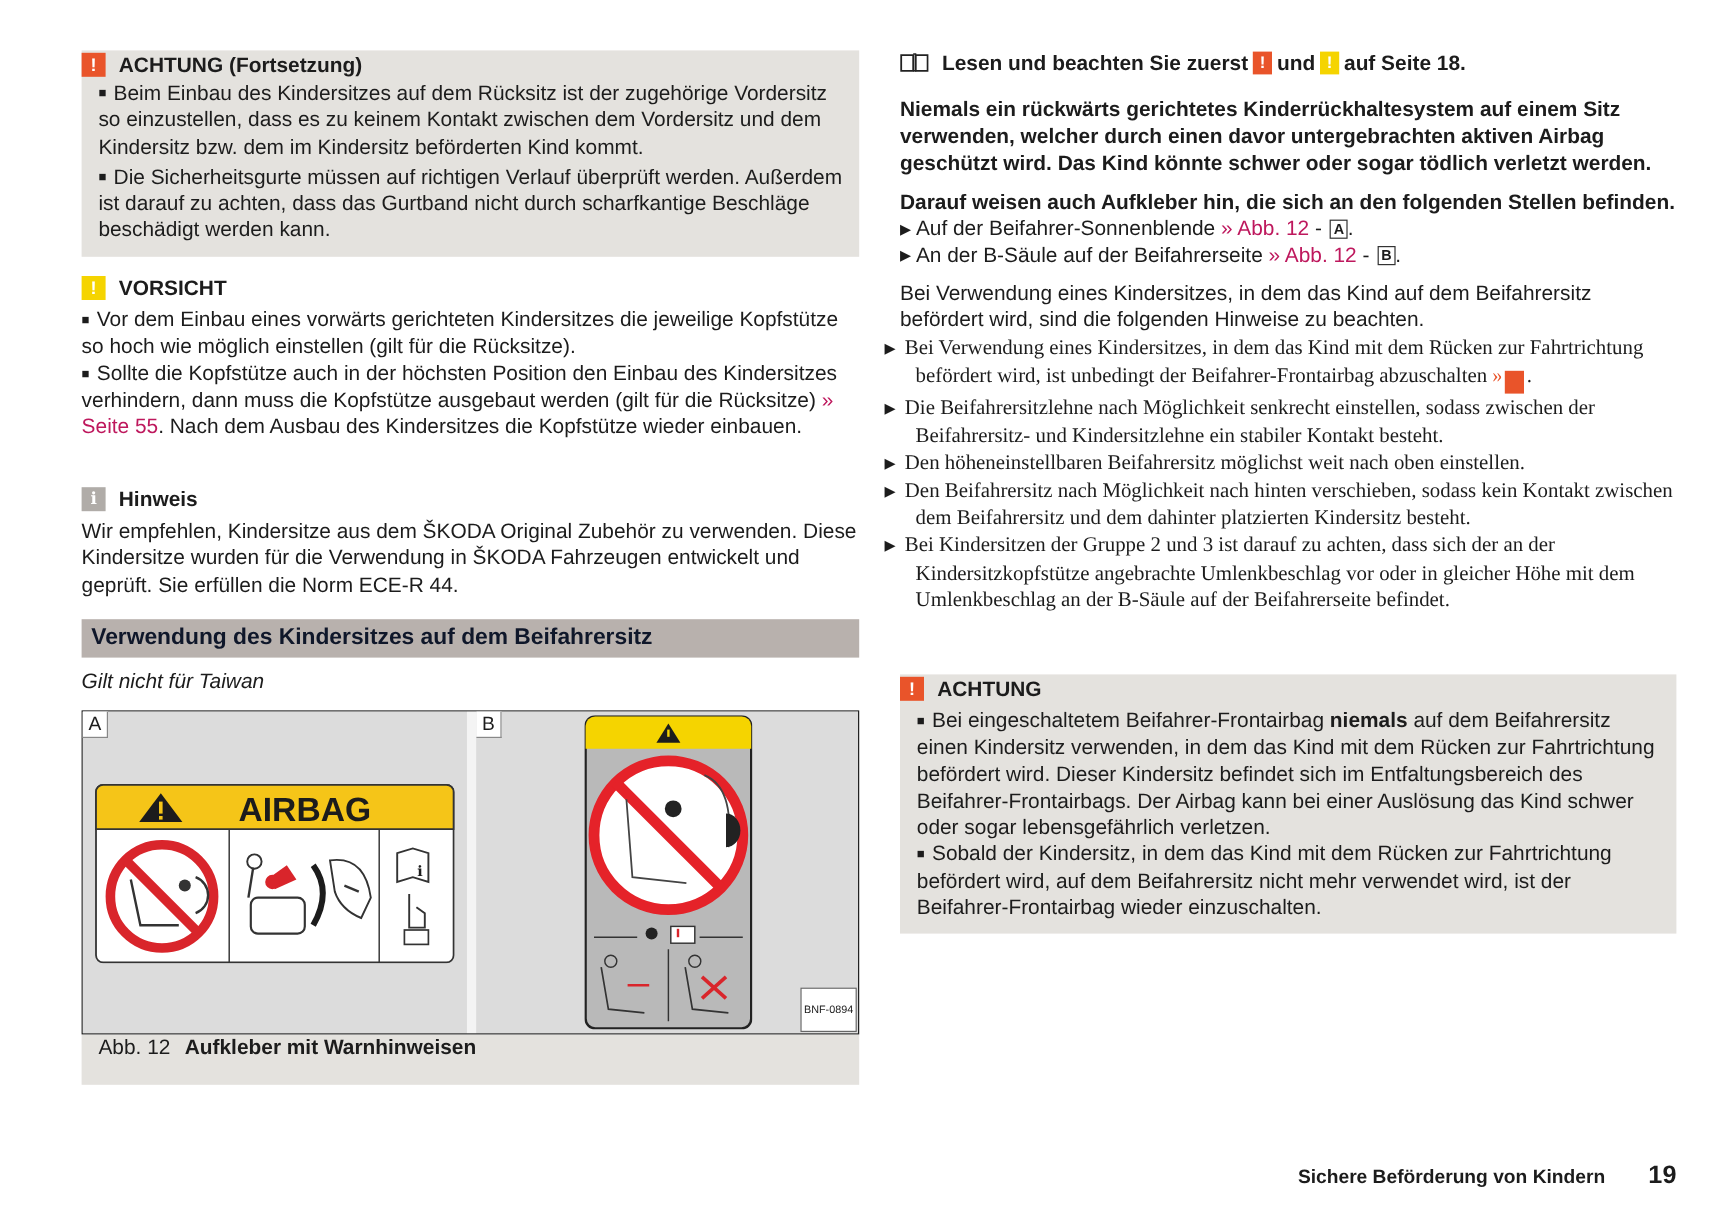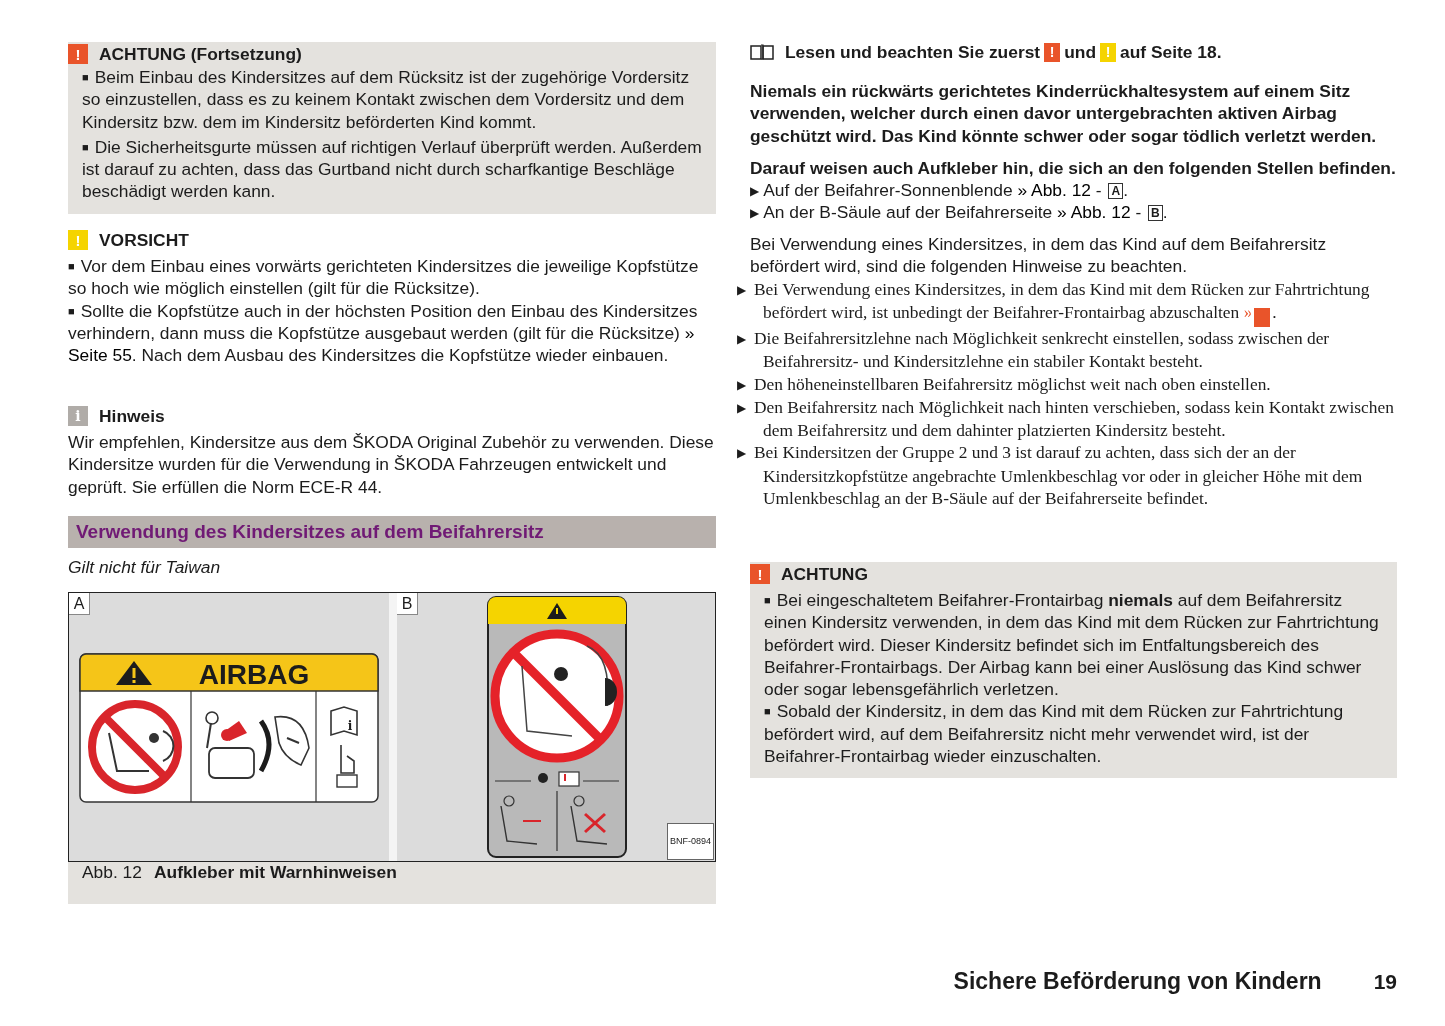--- a/index.html
+++ b/index.html
@@ -7,42 +7,42 @@
     width: 1445px; height: 1026px; background: #ffffff; position: relative;
     font-family: "Liberation Sans", "DejaVu Sans", sans-serif; color: #1c1c1c;
     overflow: hidden;
   }
   .col { position: absolute; top: 0; }
   .col-left { left: 68px; width: 648px; }
   .col-right { left: 750px; width: 647px; }
 
   .txt { font-size: 17.4px; line-height: 22.3px; }
   .bold { font-weight: bold; }
-  .green { color: #000000; }
+  .green { color: #be185d; }
 
   .box { background: #e4e2de; }
   .warn-title { display: flex; align-items: center; font-size: 17.4px; font-weight: bold; height: 24px; }
   .badge { display: inline-flex; align-items: center; justify-content: center; width: 20px; height: 20px;
     color: #fff; font-weight: bold; font-size: 15px; margin-right: 11px; flex-shrink: 0; }
   .badge.orange { background: #e9542a; }
   .badge.yellow { background: #f5d400; color: #fff; }
   .badge.grey { background: #b0aca8; font-family: "DejaVu Serif", serif; font-size: 14px; }
   .inline-badge { display: inline-flex; align-items: center; justify-content: center; width: 16px; height: 19px;
     color: #fff; font-weight: bold; font-size: 14px; vertical-align: -3px; margin: 0 2px; }
   .inline-badge.orange { background: #e9542a; }
   .inline-badge.yellow { background: #f5d400; }
   .sq { display: inline-block; font-size: 11px; line-height: 11px; margin-right: 6px; vertical-align: 2px; }
   .tri { display: inline-block; font-size: 12px; margin-right: 4px; vertical-align: 1px; }
   .boxed-letter { display: inline-block; border: 1px solid #333; font-size: 12px; line-height: 14px;
     padding: 0 2px; margin-left: 2px; vertical-align: 1px; font-weight: bold; }
 
   .hang { padding-left: 13px; text-indent: -13px; }
 
   .section-head { background: #b8b1ad; height: 32px; display: flex; align-items: center; padding-left: 8px;
-    font-size: 19px; font-weight: bold; color: #701a75; }
+    font-size: 19px; font-weight: bold; color: #0f172a; }
 
   .figure { border: 1.5px solid #222; background: #dcdcdc; position: relative; height: 270px; box-sizing: border-box; }
   .fig-label { position: absolute; top: 0; background: #fff; border-right: 1px solid #888; border-bottom: 1px solid #888;
     width: 20px; height: 21px; font-size: 16px; display: flex; align-items: center; justify-content: center; }
   .caption { background: #e4e2de; height: 42px; display: flex; align-items: flex-start; padding-left: 14px; font-size: 17.4px; }
 
   .footer { position: absolute; right: 48px; top: 968px; display: flex; align-items: baseline; }
 </style>
 </head>
 <body>
@@ -211,15 +211,15 @@
     <div class="txt" style="margin-top:3px;">
       <span class="sq">■</span><span>Bei eingeschaltetem Beifahrer-Frontairbag </span><span class="bold">niemals</span><span> auf dem Beifahrersitz einen Kindersitz verwenden, in dem das Kind mit dem Rücken zur Fahrtrichtung befördert wird. Dieser Kindersitz befindet sich im Entfaltungsbereich des Beifahrer-Frontairbags. Der Airbag kann bei einer Auslösung das Kind schwer oder sogar lebensgefährlich verletzen.</span>
     </div>
     <div class="txt">
       <span class="sq">■</span><span>Sobald der Kindersitz, in dem das Kind mit dem Rücken zur Fahrtrichtung befördert wird, auf dem Beifahrersitz nicht mehr verwendet wird, ist der Beifahrer-Frontairbag wieder einzuschalten.</span>
     </div>
   </div>
 </div>
 
 <div class="footer">
-  <span class="bold" style="font-size:23px; margin-right:52px;">Sichere Beförderung von Kindern</span>
+  <span class="bold" style="font-size:16px; margin-right:36px;">Sichere Beförderung von Kindern</span>
   <span class="bold" style="font-size:21px;">19</span>
 </div>
 
 </body></html>

